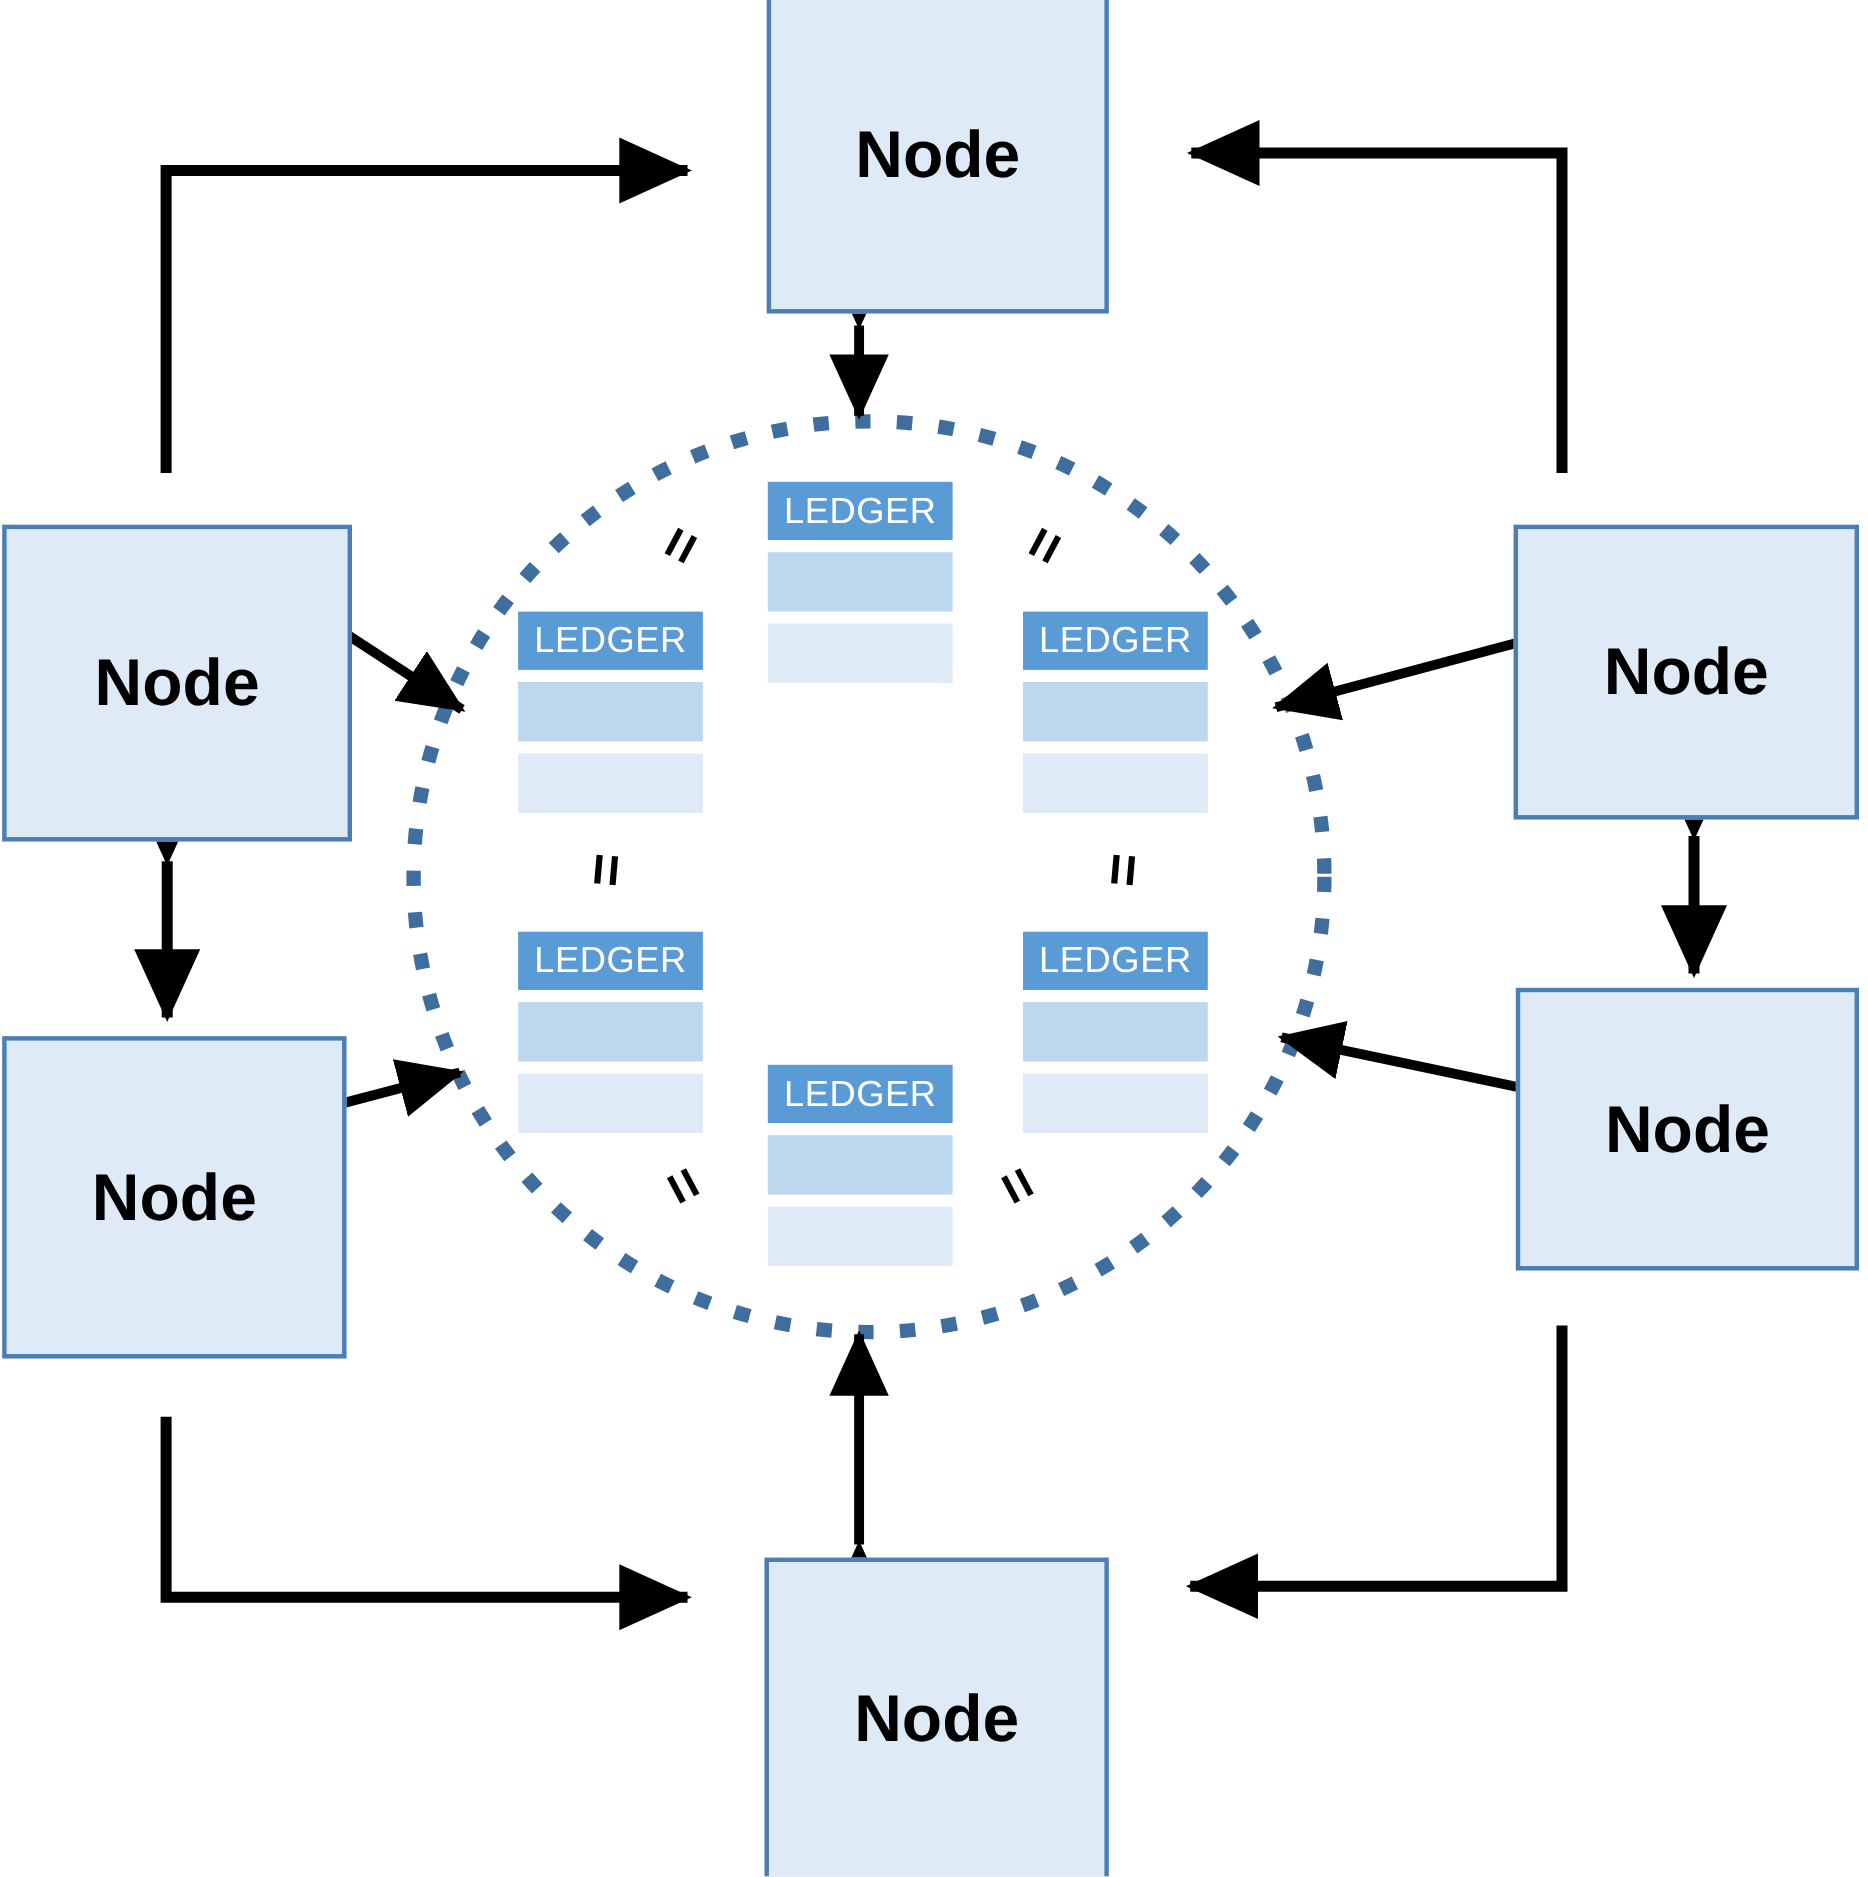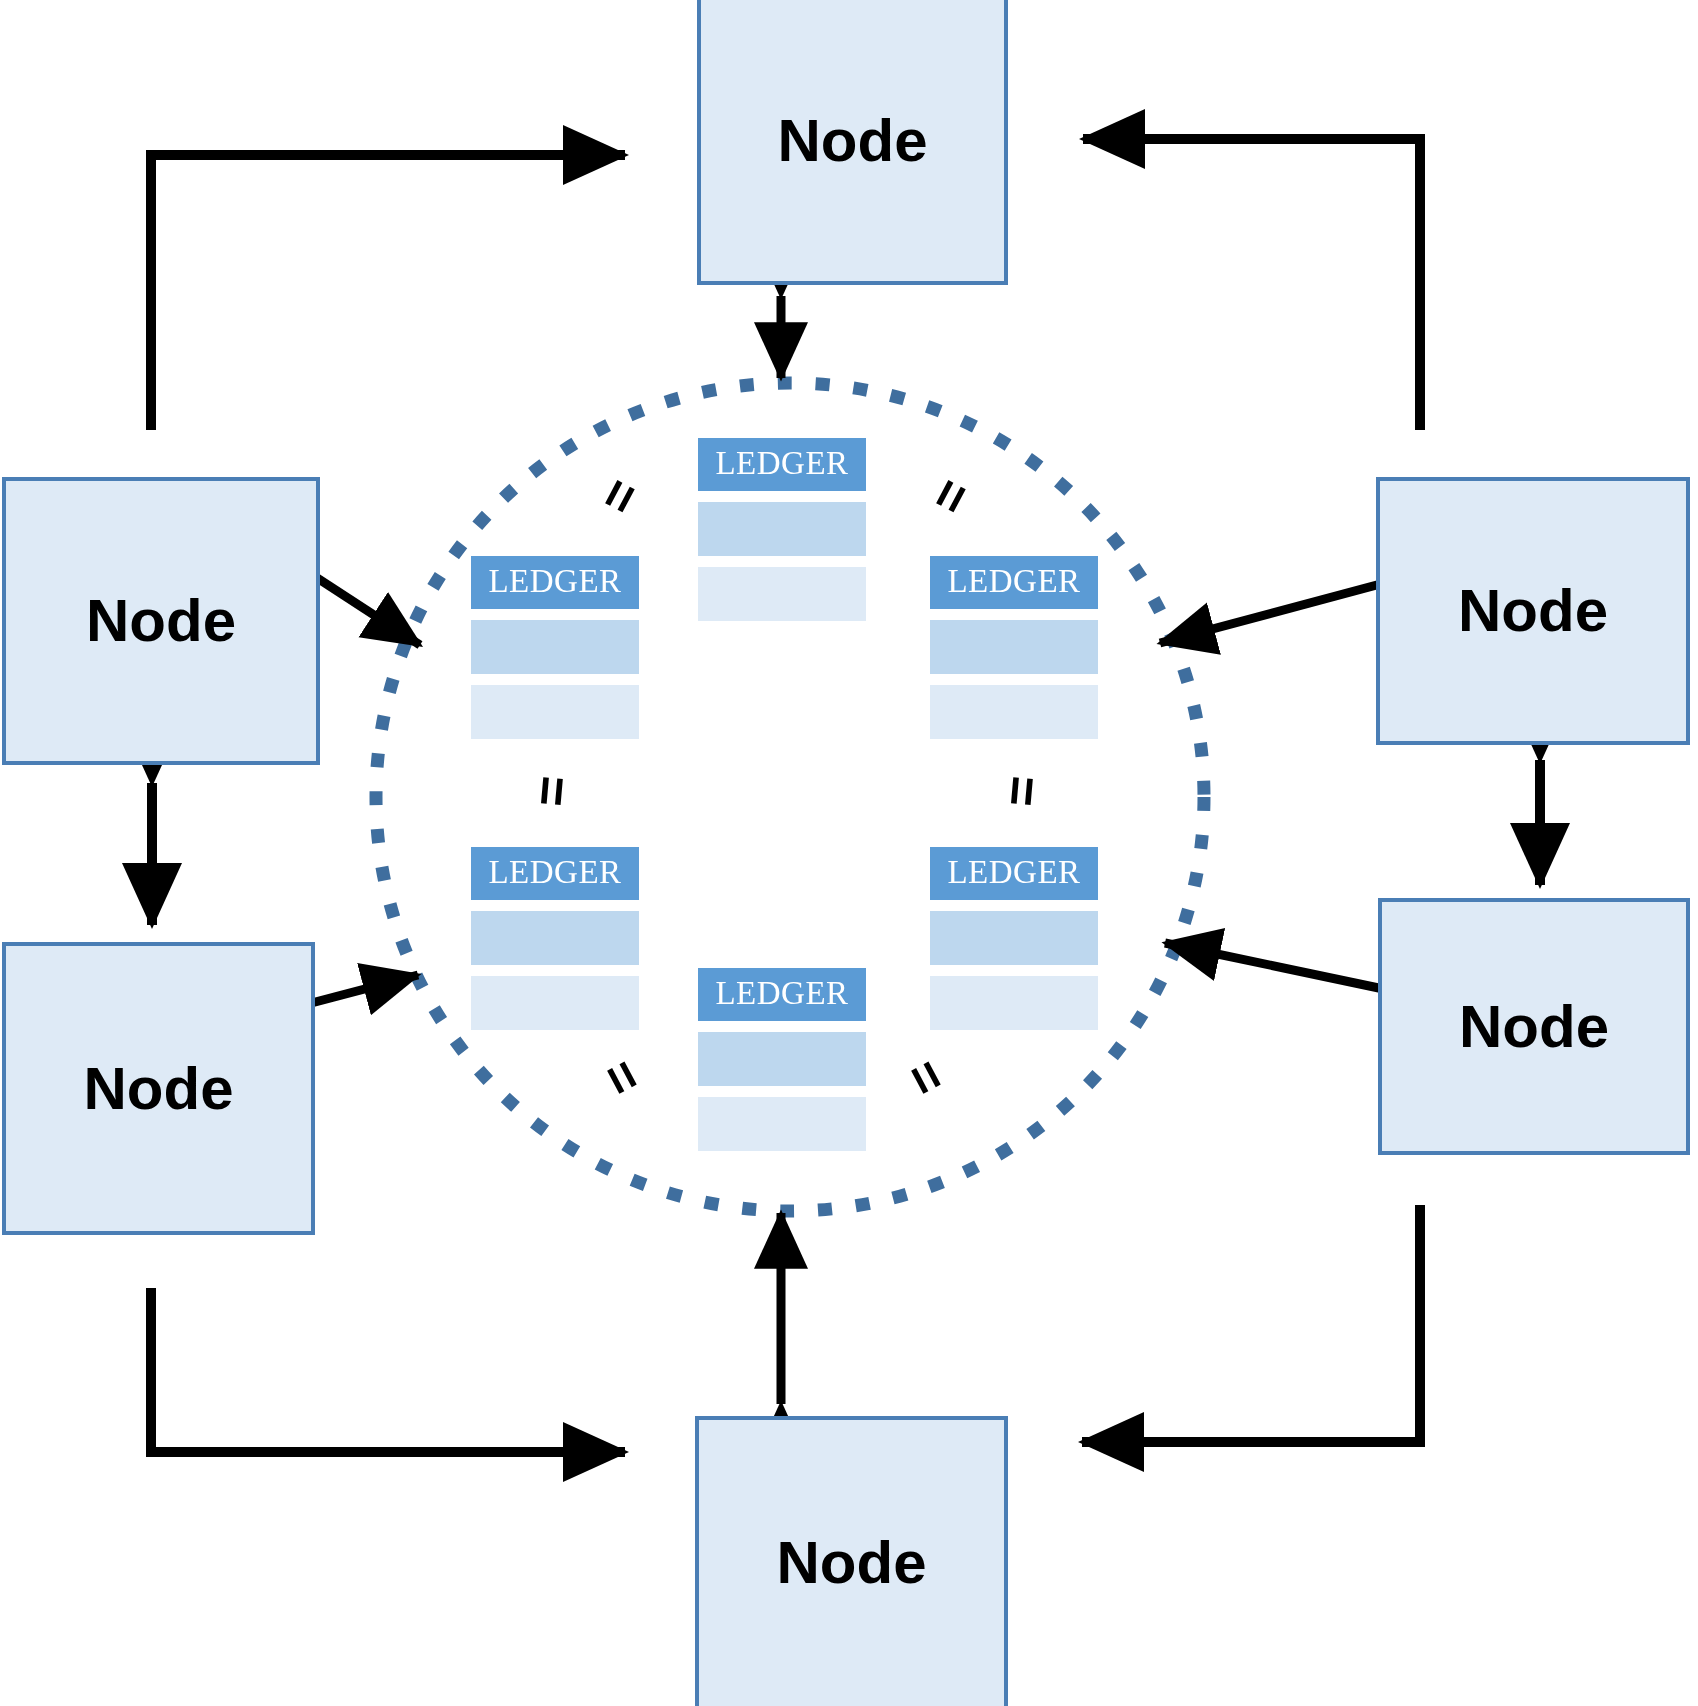--- a/index.html
+++ b/index.html
@@ -25,21 +25,21 @@
   }
 
   
   .ledger{
     position:absolute;
     width:168px;
   }
   .ledger .lg-head{
     background:#5B9BD5;
     color:#ffffff;
-    font-family:Liberation Serif, serif;
+    font-family:Liberation Sans, sans-serif;
     font-size:33px;
     line-height:1;
     padding:9px 0 11px 0;
     text-align:center;
     letter-spacing:0.5px;
     box-sizing:border-box;
     height:53px;
   }
   .ledger .lg-row1{
     background:#BDD7EE;

